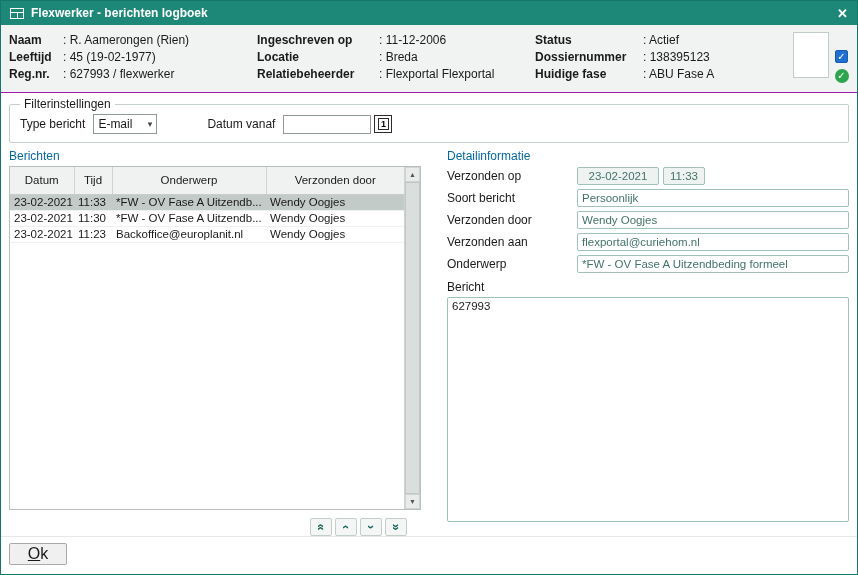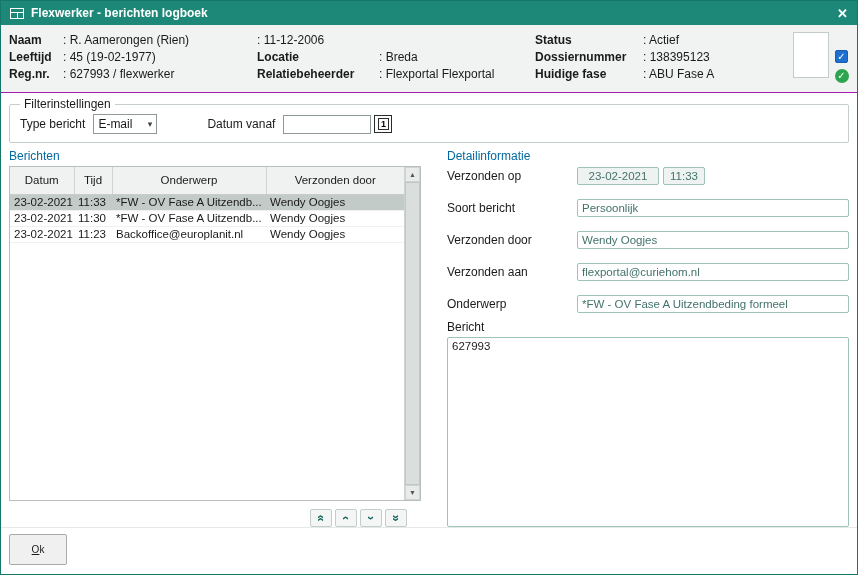--- a/index.html
+++ b/index.html
@@ -65,35 +65,35 @@
             background:#e9ebeb; border:1px solid #cfd4d3; cursor:pointer; }
   .vs-track { flex:1; position:relative; }
   .vs-thumb { position:absolute; top:0; left:0; right:0; bottom:0; background:#dadedd; border:1px solid #c2c7c6; }
 
   .pager { display:flex; gap:3px; justify-content:flex-end; padding:8px 14px 0 0; }
   .pager button { width:22px; height:18px; border:1px solid #c3cdca; border-radius:2px; background:#f3f6f5;
                   color:#17665a; display:flex; align-items:center; justify-content:center; padding:0; cursor:pointer; }
   .pager .g { display:inline-block; transform:rotate(90deg); font-weight:bold; font-size:12px; line-height:1; }
 
   .right-col { flex:1; margin-left:26px; display:flex; flex-direction:column; min-width:0; }
-  .d-rows { display:flex; flex-direction:column; gap:13px; }
+  .d-rows { display:flex; flex-direction:column; gap:3px; }
   .d-row { display:flex; align-items:center; height:19px; font-size:12px; color:#1a1a1a; }
   .d-label { flex:0 0 130px; }
   .d-input { height:18px; border:1px solid #9fc3bb; border-radius:2px; background:#fff; color:#44736b;
              font-size:11.5px; padding:0 4px; font-family:"Liberation Sans", sans-serif; }
   .d-input.flexfill { flex:1; min-width:0; }
   .d-input.dt { width:82px; background:#eef3f1; text-align:center; }
   .d-input.tm { width:42px; background:#eef3f1; text-align:center; margin-left:4px; }
   .bericht-label { font-size:12px; color:#1a1a1a; margin:7px 0 3px 0; }
   textarea.bericht { height:225px; width:100%; resize:none; border:1px solid #9fc3bb; border-radius:2px;
                      font-family:"Liberation Sans", sans-serif; font-size:11.5px; color:#222; padding:2px 4px; }
 
   .footer { flex:0 0 auto; border-top:1px solid #e6e9e8; padding:6px 8px 9px 8px; }
-  .ok-btn { min-width:58px; height:31px; background:#f0f0f0; border:1px solid #a9a9a9; border-radius:2px;
-            font-size:10px; color:#1a1a1a; cursor:pointer; padding:0 10px; }
+  .ok-btn { min-width:58px; height:22px; background:#f0f0f0; border:1px solid #a9a9a9; border-radius:2px;
+            font-size:16px; color:#1a1a1a; cursor:pointer; padding:0 10px; }
   .ok-btn span { display:block; }
   .ok-btn span::first-letter { text-decoration:underline; }
 </style>
 </head>
 <body>
 
 <div class="dialog">
 
   <div class="titlebar">
     <span class="title-icon"></span>
@@ -111,20 +111,21 @@
         <span class="info-label">Leeftijd</span>
         <span class="info-value">: 45 (19-02-1977)</span>
       </div>
       <div class="info-row">
         <span class="info-label">Reg.nr.</span>
         <span class="info-value">: 627993 / flexwerker</span>
       </div>
     </div>
     <div class="info-col c2">
       <div class="info-row">
+        <span class="info-label">Ingeschreven op</span>
         <span class="info-value">: 11-12-2006</span>
       </div>
       <div class="info-row">
         <span class="info-label">Locatie</span>
         <span class="info-value">: Breda</span>
       </div>
       <div class="info-row">
         <span class="info-label">Relatiebeheerder</span>
         <span class="info-value">: Flexportal Flexportal</span>
       </div>

